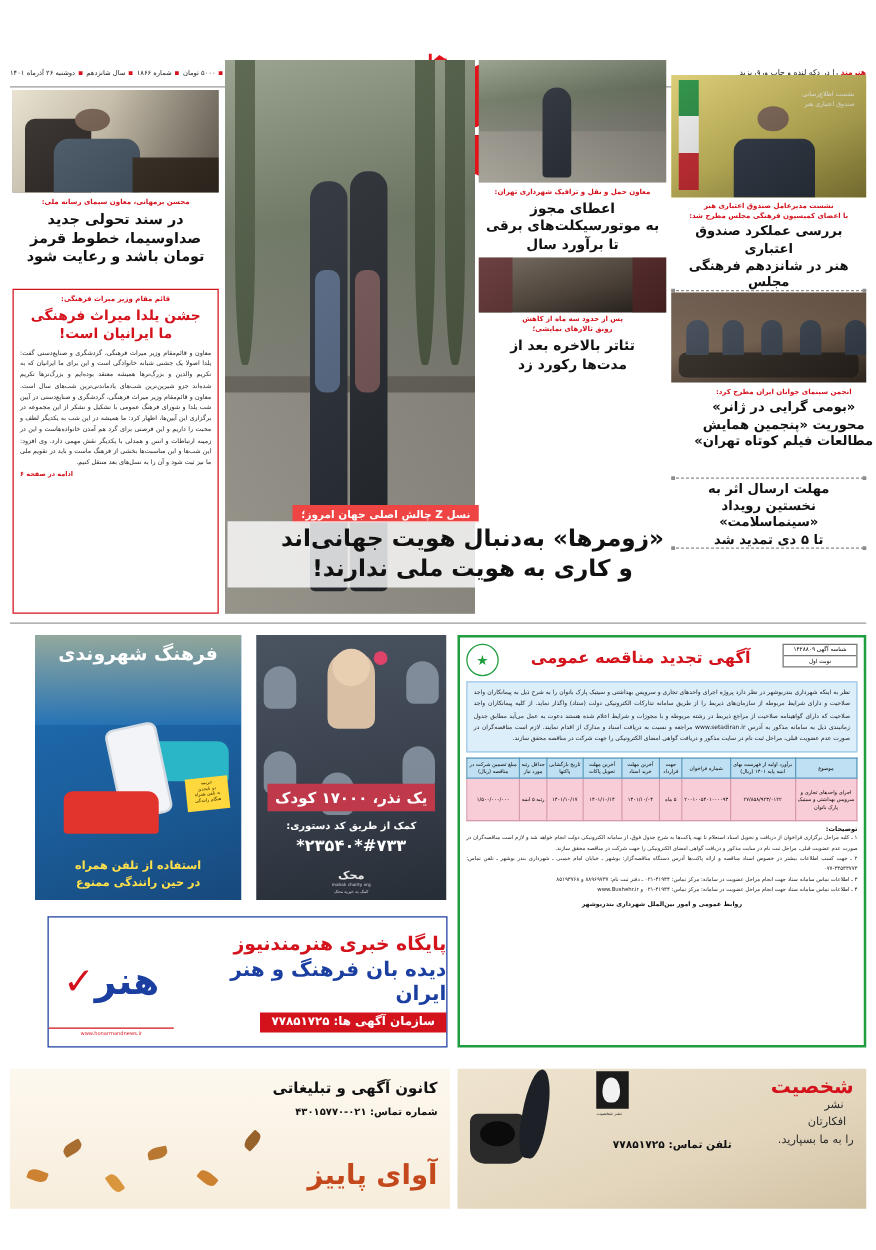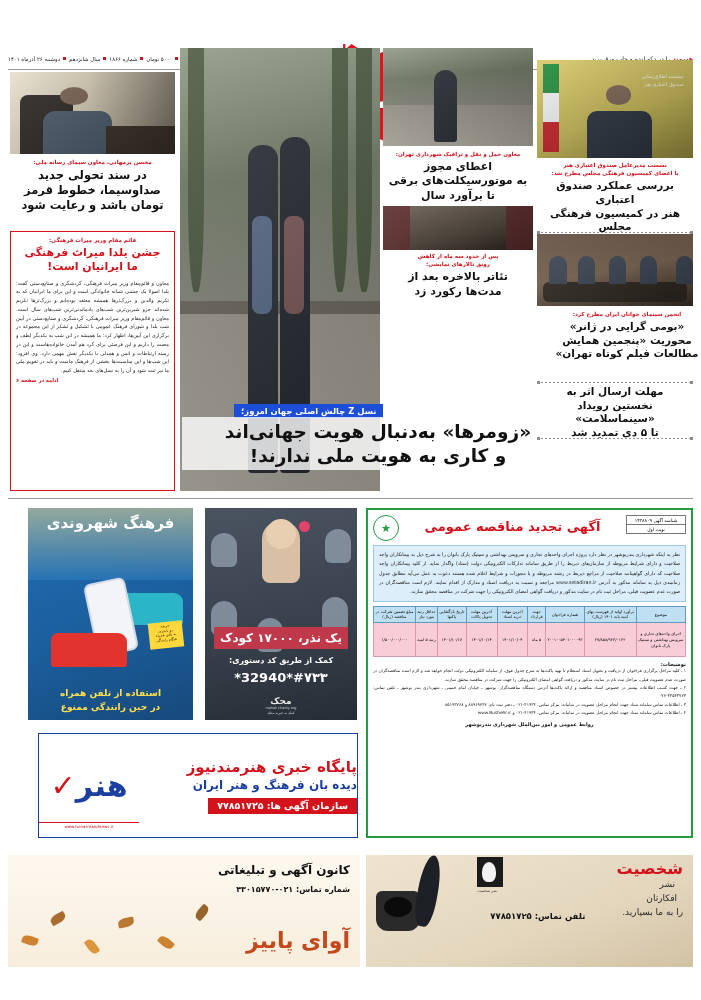--- a/index.html
+++ b/index.html
@@ -112,21 +112,21 @@
   .body-text { font-size: 5.1px; line-height: 1.72; color: #232323; text-align: justify; }
   .hr-dot { height: 1px; background: repeating-linear-gradient(90deg,#8d8d8d 0 2px, transparent 2px 4px); margin: 4px 0; position: relative; }
   .hr-dot::before, .hr-dot::after { content:""; position:absolute; top:-1px; width:3px; height:3px; background:#8d8d8d; }
   .hr-dot::before{ left:0; } .hr-dot::after{ right:0; }
 
   .redbox { border: 1px solid #d4121c; padding: 4px 5px; }
   .more-link { color:#d4121c; font-size:5.2px; text-align:left; font-weight:bold; margin-top:2px; }
 
   
   .main-kicker {
-    position: absolute; background: #1d4ed8; color: #fff;
+    position: absolute; background: #ef4444; color: #fff;
     font-size: 8.4px; font-weight: bold; padding: 2px 7px; white-space: nowrap;
   }
   .main-headline {
     position: absolute; background: rgba(255,255,255,.80);
     color: #111; font-weight: bold; text-align: center;
     padding: 3px 6px; line-height: 1.28;
   }
   .main-headline .l1 { font-size: 18.5px; display:block; }
   .main-headline .l2 { font-size: 18.5px; display:block; }
 
@@ -175,21 +175,21 @@
   .tender-footer { text-align:center; font-size:5px; font-weight:bold; margin-top:4px; color:#111; }
 
   
   .news-banner { position:absolute; border:1.5px solid #1b3fa0; background:#fff; display:flex; align-items:center; }
   .nb-logo { width:100px; position:relative; height:100%; display:flex; align-items:center; justify-content:center; }
   .nb-logo .mark { font-size:30px; font-weight:bold; color:#1b3fa0; letter-spacing:-2px; }
   .nb-logo .mark .r { color:#d4121c; }
   .nb-logo .url { position:absolute; bottom:8px; left:0; right:0; text-align:center; color:#d4121c; font-size:4.1px; border-top:1px solid #d4121c; padding-top:1px; }
   .nb-text { flex:1; padding-left:6px; }
   .nb-l1 { color:#d4121c; font-size:15px; font-weight:bold; letter-spacing:.5px; }
-  .nb-l2 { color:#1b3fa0; font-size:12px; font-weight:bold; margin-top:2px; }
+  .nb-l2 { color:#1b3fa0; font-size:16px; font-weight:bold; margin-top:2px; }
   .nb-badge { display:inline-block; background:#d4121c; color:#fff; font-size:9.5px; font-weight:bold; padding:2.5px 9px; margin-top:6px; }
 
   
   .ad-avay { position:absolute; background: linear-gradient(180deg,#fdf8ef 0%,#f7eddc 100%); overflow:hidden; }
   .ad-avay .t1 { position:absolute; top:8px; right:10px; font-size:12px; font-weight:bold; color:#111; }
   .ad-avay .t2 { position:absolute; top:30px; right:10px; font-size:8px; font-weight:bold; color:#111; }
   .ad-avay .brand { position:absolute; bottom:14px; right:10px; font-size:22px; font-weight:bold; color:#c3491d; }
   .ad-avay .leaf { position:absolute; width:16px; height:9px; border-radius:50% 10% 50% 10%; opacity:.9; }
 
   .ad-shakh { position:absolute; background: linear-gradient(160deg,#efe4d0 0%,#e3d6bd 60%,#d2c2a4 100%); overflow:hidden; }
@@ -323,21 +323,21 @@
     <div class="head"></div>
   </div>
 
   <div style="position:absolute; left:537px; top:161px; width:156px;">
     <div class="kicker">
       <div>نشست مدیرعامل صندوق اعتباری هنر</div>
       <div>با اعضای کمیسیون فرهنگی مجلس مطرح شد:</div>
     </div>
     <div class="headline" style="font-size:10.5px; margin-top:2px;">
       <div>بررسی عملکرد صندوق اعتباری</div>
-      <div>هنر در کمیسیون فرهنگی مجلس</div>
+      <div>هنر در شانزدهم فرهنگی مجلس</div>
     </div>
   </div>
 
   <div class="hr-dot" style="position:absolute; left:537px; top:228px; width:156px;"></div>
 
   <div class="photo ph-meeting" style="position:absolute; left:537px; top:234px; width:156px; height:72px;">
     <div class="tbl"></div>
     <div class="p"></div>
     <div class="p"></div>
     <div class="p"></div>
@@ -391,21 +391,21 @@
     <div class="ghost g1"></div>
     <div class="ghost g2"></div>
     <div class="ghost g3"></div>
     <div class="ghost g4"></div>
     <div class="ghost g5"></div>
     <div class="kid"></div>
     <div class="kidhead"></div>
     <div class="flower"></div>
     <div class="redband">یک نذر، ۱۷۰۰۰ کودک</div>
     <div class="howto">کمک از طریق کد دستوری:</div>
-    <div class="ussd">#۷۳۳*32940*</div>
+    <div class="ussd">#۷۳۳*۲۳۵۴۰*</div>
     <div class="logo">
       <span>محک</span>
       <small>mahak charity org</small>
       <small>کمک به خیریه محک</small>
     </div>
   </div>
 
   <div class="tender" style="left:366px; top:508px; width:327px; height:330px;">
     <div class="tender-head">
       <div class="tender-meta">

